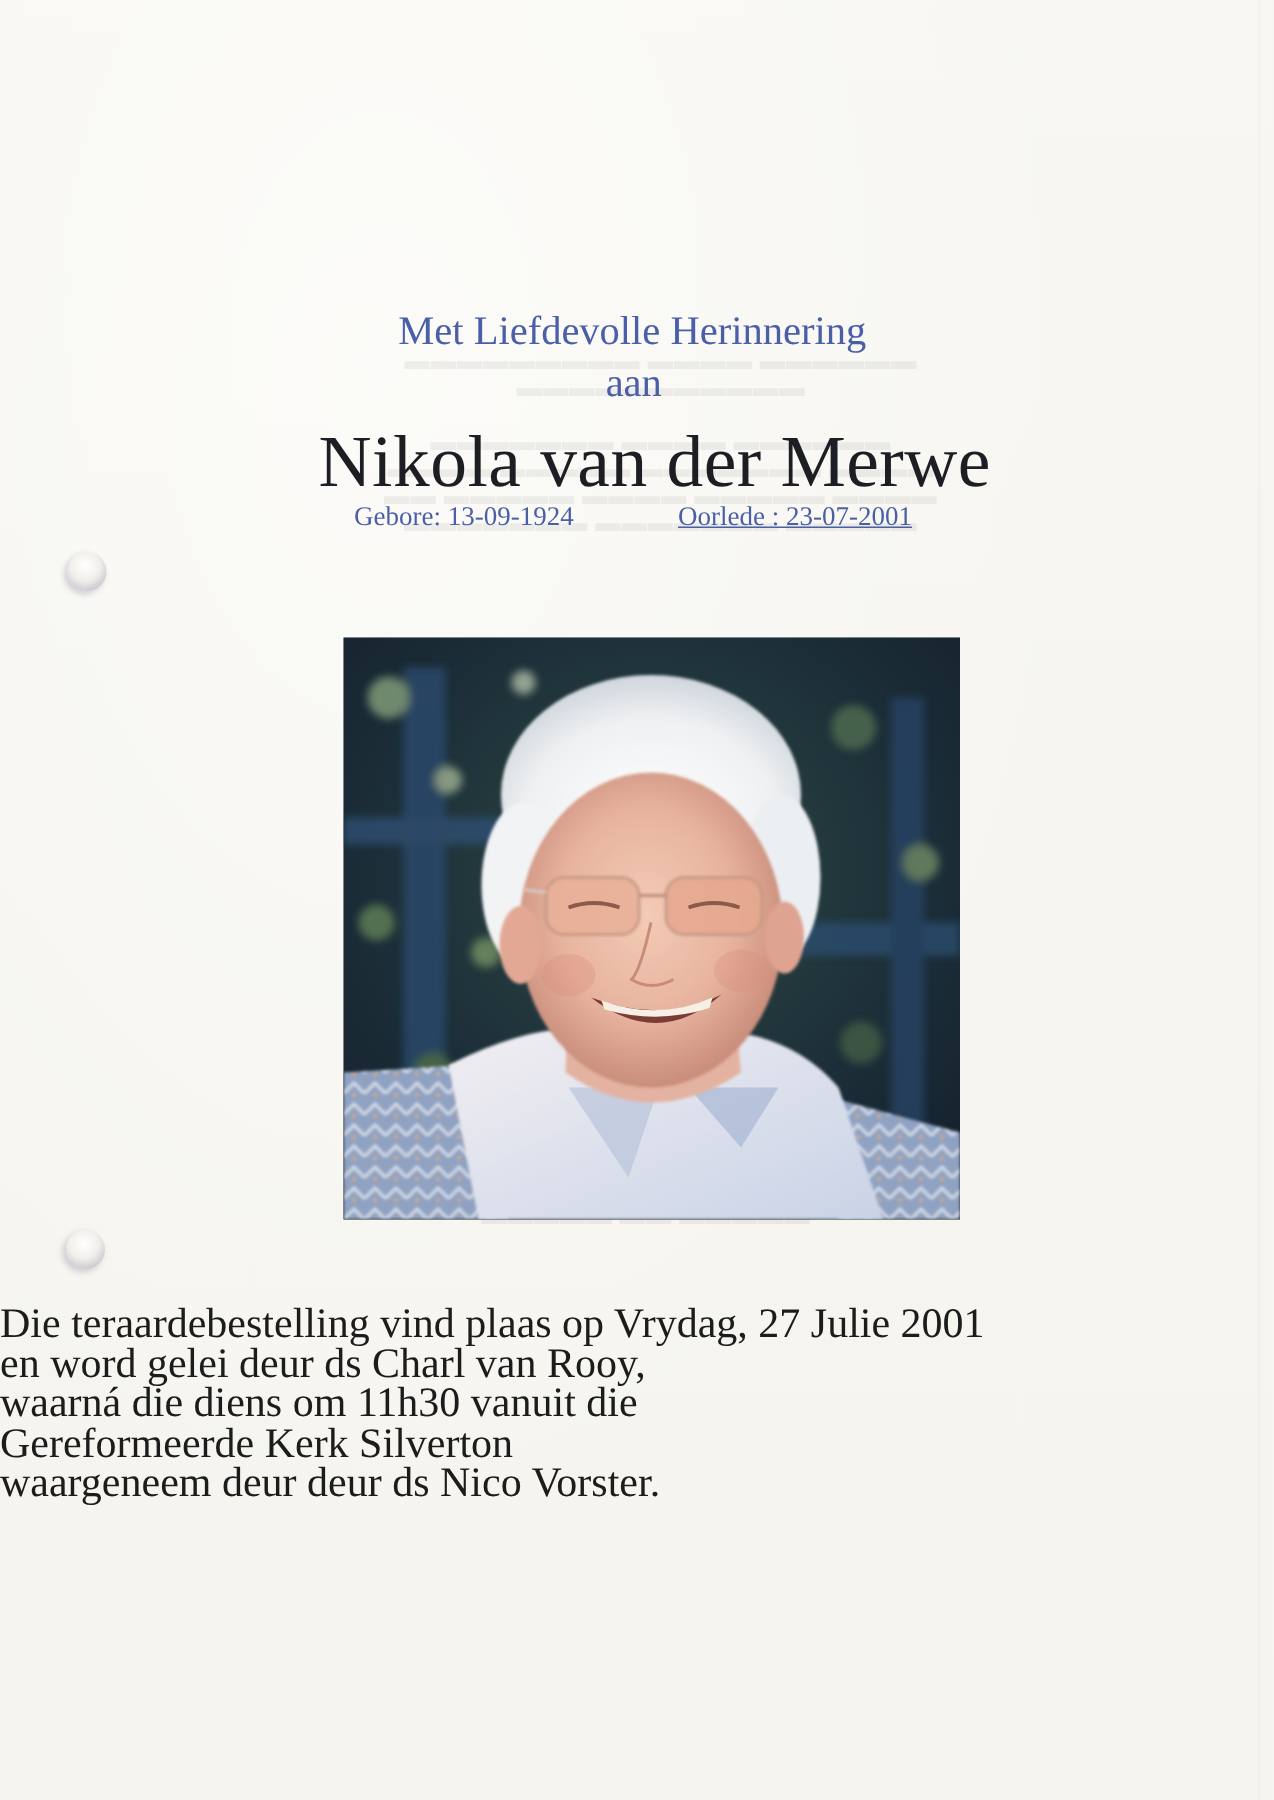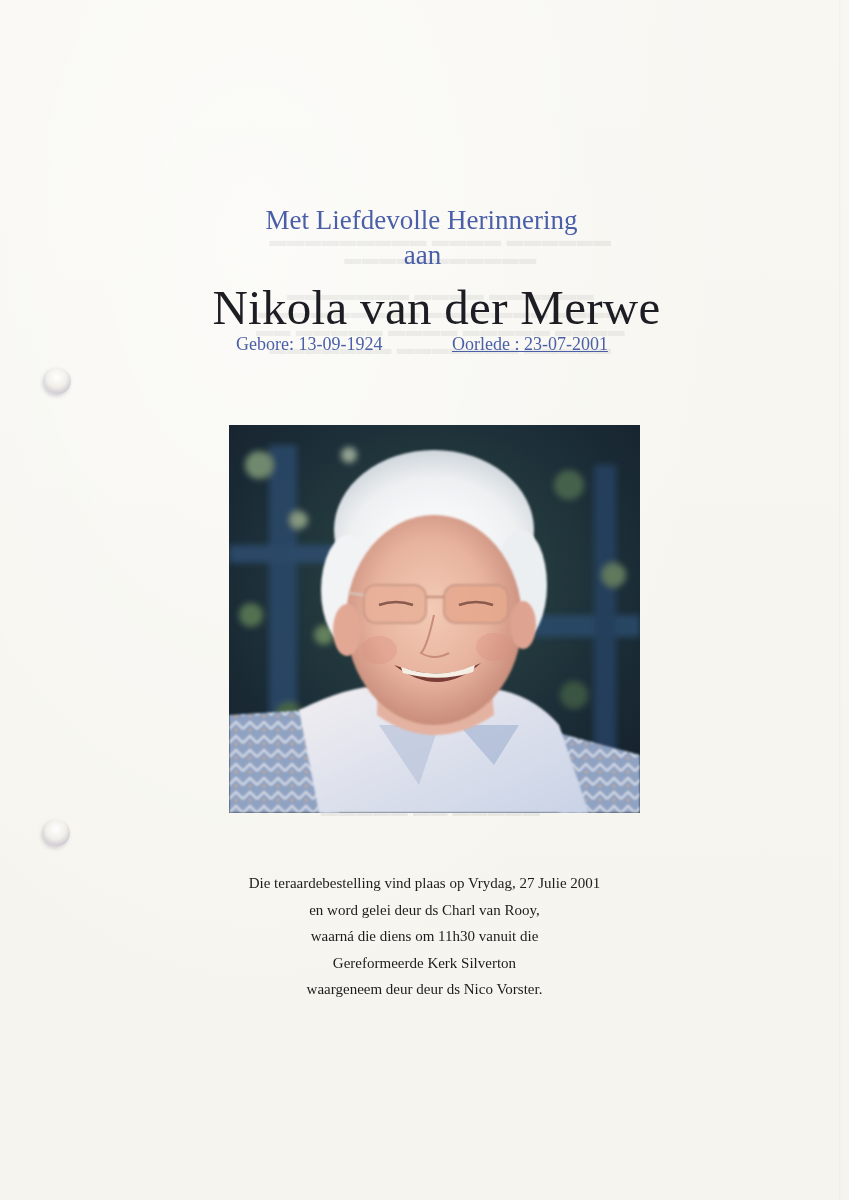--- a/index.html
+++ b/index.html
@@ -105,23 +105,23 @@
       width: 411px; height: 388px;
       overflow: hidden;
       background: #1d2b3a;
     }
     .photo svg { display: block; }
 
     .notice {
       position: absolute;
       left: 0; top: 870px;
       width: 849px;
-      text-align: center;
+      text-align: left;
       color: #1c1c1c;
-      font-size: 15px;
+      font-size: 28px;
       line-height: 26.5px;
     }
     .notice-line { display: block; }
   </style>
 </head>
 <body>
 
 <div class="page">
   <div class="page-edge"></div>
 

